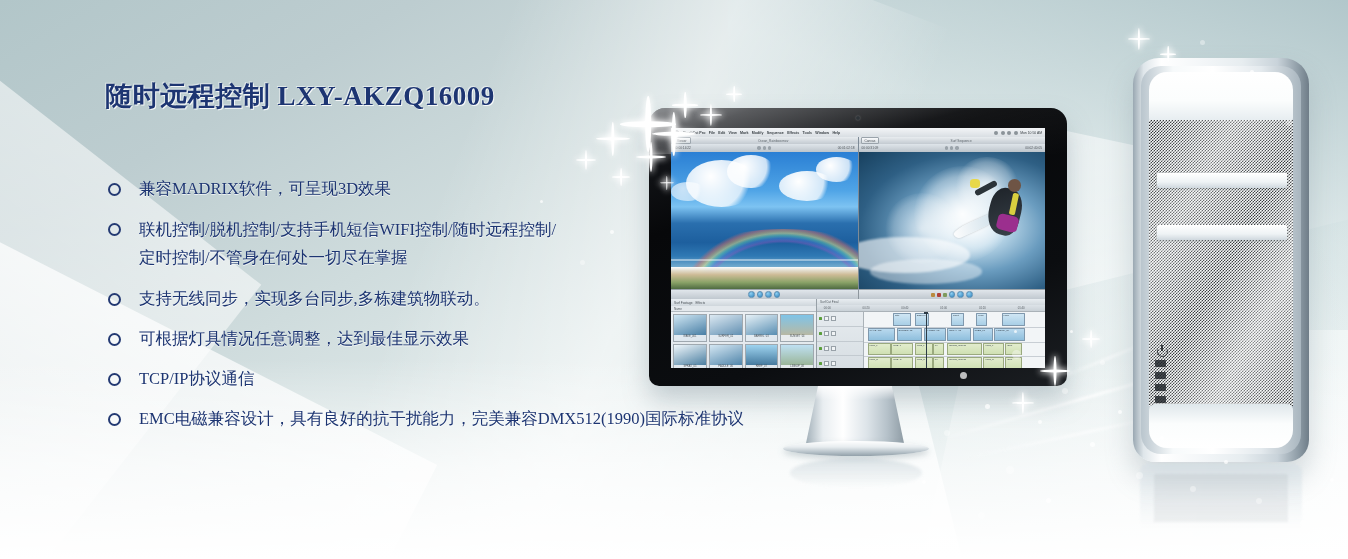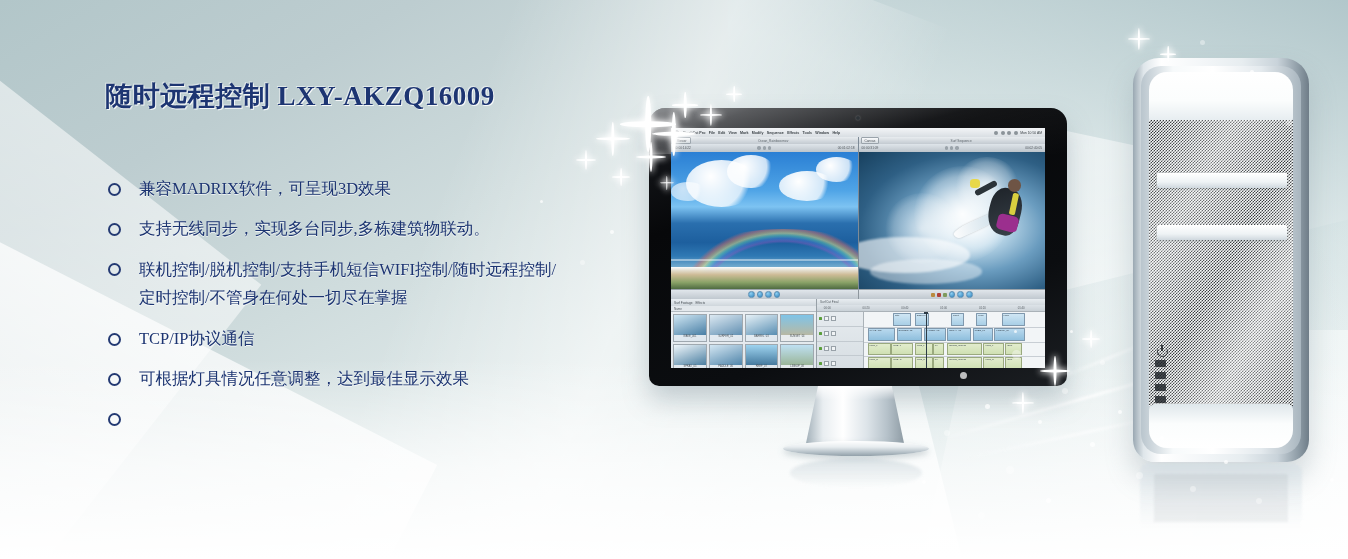--- a/index.html
+++ b/index.html
@@ -279,39 +279,40 @@
 
   <div class="title-wrap">
     <div class="title-l1">随时远程控制 LXY-AKZQ16009</div>
   </div>
 
   <div class="features">
     <div class="feat">
       <span class="ring"></span>
       <span class="ftext">兼容MADRIX软件，可呈现3D效果</span>
     </div>
-    <div class="feat">
-      <span class="ring"></span>
-      <span class="ftext">支持无线同步，实现多台同步,多栋建筑物联动。</span>
-    </div>
     <div class="feat two">
       <span class="ring"></span>
       <span class="ftext">联机控制/脱机控制/支持手机短信WIFI控制/随时远程控制/
 定时控制/不管身在何处一切尽在掌握</span>
     </div>
     <div class="feat">
       <span class="ring"></span>
-      <span class="ftext">TCP/IP协议通信</span>
+      <span class="ftext">支持无线同步，实现多台同步,多栋建筑物联动。</span>
     </div>
     <div class="feat">
       <span class="ring"></span>
       <span class="ftext">可根据灯具情况任意调整，达到最佳显示效果</span>
     </div>
     <div class="feat">
       <span class="ring"></span>
+      <span class="ftext">TCP/IP协议通信</span>
+    </div>
+    <div class="feat">
+      <span class="ring"></span>
+      <span class="ftext">EMC电磁兼容设计，具有良好的抗干扰能力，完美兼容DMX512(1990)国际标准协议</span>
     </div>
   </div>
 
   <div class="monitor">
     <div class="bez-gloss"></div>
     <div class="cam"></div>
 
     <div class="screen">
 
       <div class="mb">

